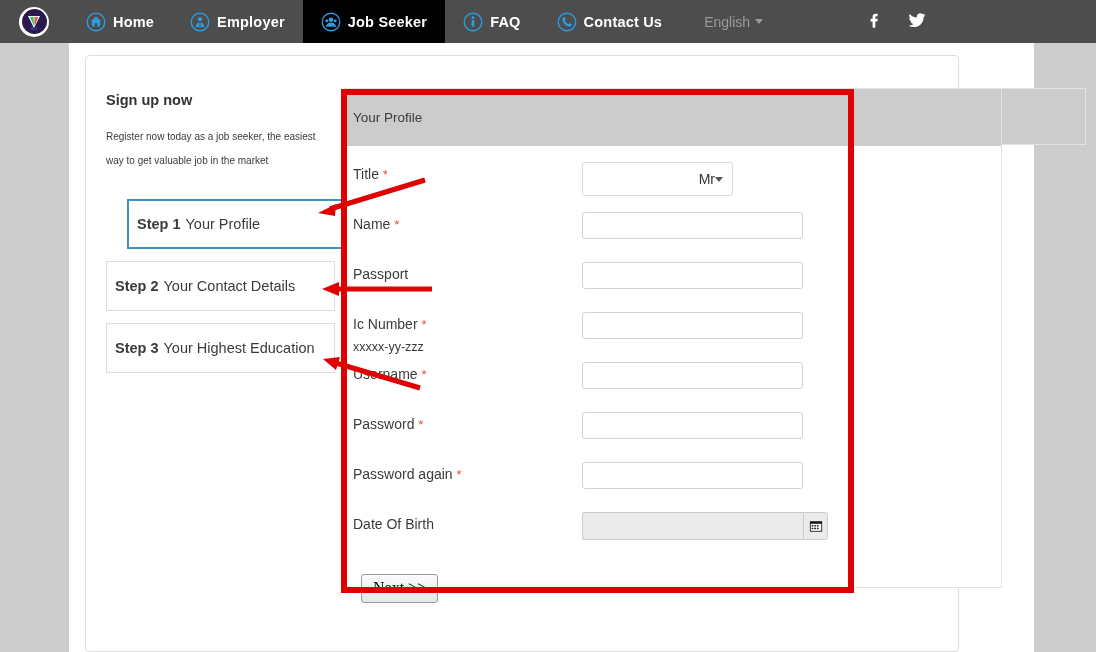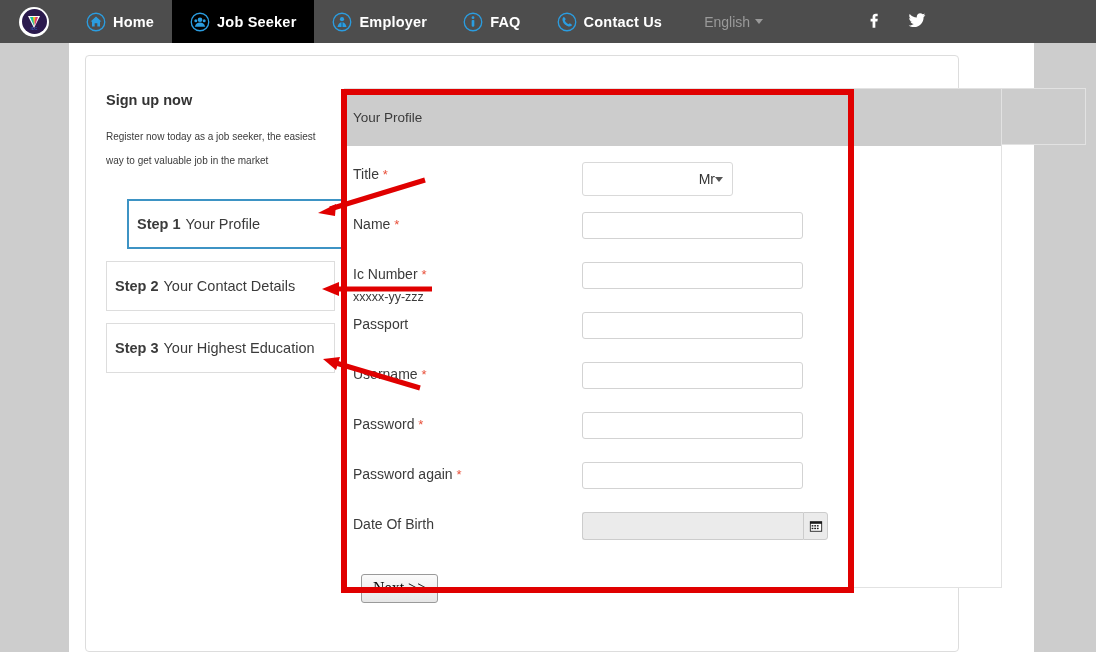--- a/index.html
+++ b/index.html
@@ -214,44 +214,44 @@
   <div class="nav-items">
 
     <div class="nav-item">
       <svg class="ic" viewBox="0 0 24 24">
         <circle cx="12" cy="12" r="10.5" fill="none" stroke="#2b9de0" stroke-width="1.6"></circle>
         <path d="M12 5.5 L18.5 11.5 L16.8 11.5 L16.8 17.5 L13.6 17.5 L13.6 13.5 L10.4 13.5 L10.4 17.5 L7.2 17.5 L7.2 11.5 L5.5 11.5 Z" fill="#2b9de0"></path>
       </svg>
       <span>Home</span>
     </div>
 
+    <div class="nav-item">
+      <svg class="ic" viewBox="0 0 24 24">
+        <circle cx="12" cy="12" r="10.5" fill="none" stroke="#2b9de0" stroke-width="1.6"></circle>
+        <circle cx="12" cy="8.6" r="2.5" fill="#2b9de0"></circle>
+        <path d="M6.6 18 C7.2 14 9.4 12.2 12 12.2 C14.6 12.2 16.8 14 17.4 18 Z" fill="#2b9de0"></path>
+        <rect x="11.2" y="12.4" width="1.6" height="5.6" fill="#0a0a0a" opacity="0.35"></rect>
+      </svg>
+      <span>Employer</span>
+    </div>
+
     <div class="nav-item active">
       <svg class="ic" viewBox="0 0 24 24">
         <circle cx="12" cy="12" r="10.5" fill="none" stroke="#2b9de0" stroke-width="1.6"></circle>
         <circle cx="12" cy="9.3" r="2.8" fill="#2b9de0"></circle>
         <path d="M5.8 17.6 C6.6 13.9 9 12.6 12 12.6 C15 12.6 17.4 13.9 18.2 17.6 Z" fill="#2b9de0"></path>
         <circle cx="7" cy="10.4" r="1.8" fill="#2b9de0"></circle>
         <circle cx="17" cy="10.4" r="1.8" fill="#2b9de0"></circle>
       </svg>
       <span>Job Seeker</span>
     </div>
 
     <div class="nav-item">
       <svg class="ic" viewBox="0 0 24 24">
         <circle cx="12" cy="12" r="10.5" fill="none" stroke="#2b9de0" stroke-width="1.6"></circle>
-        <circle cx="12" cy="8.6" r="2.5" fill="#2b9de0"></circle>
-        <path d="M6.6 18 C7.2 14 9.4 12.2 12 12.2 C14.6 12.2 16.8 14 17.4 18 Z" fill="#2b9de0"></path>
-        <rect x="11.2" y="12.4" width="1.6" height="5.6" fill="#0a0a0a" opacity="0.35"></rect>
-      </svg>
-      <span>Employer</span>
-    </div>
-
-    <div class="nav-item">
-      <svg class="ic" viewBox="0 0 24 24">
-        <circle cx="12" cy="12" r="10.5" fill="none" stroke="#2b9de0" stroke-width="1.6"></circle>
         <circle cx="12" cy="6.8" r="1.7" fill="#2b9de0"></circle>
         <rect x="10.4" y="9.6" width="3.2" height="8" rx="1" fill="#2b9de0"></rect>
       </svg>
       <span>FAQ</span>
     </div>
 
     <div class="nav-item">
       <svg class="ic" viewBox="0 0 24 24">
         <circle cx="12" cy="12" r="10.5" fill="none" stroke="#2b9de0" stroke-width="1.6"></circle>
         <path d="M8.3 5.7 C7 6.6 6.2 8.2 6.7 10.2 C7.6 14 10 16.4 13.8 17.3 C15.8 17.8 17.4 17 18.3 15.7 L15.5 13.5 L13.6 14.6 C12.2 13.8 10.2 11.8 9.4 10.4 L10.5 8.5 Z" fill="#2b9de0"></path>
@@ -336,33 +336,33 @@
           <span class="req">*</span>
         </div>
         <div class="fctrl">
           <input class="txt" type="text" value="" style="">
         </div>
       </div>
 
       
       <div class="frow">
         <div class="flabel">
+          <span>Passport</span>
+        </div>
+        <div class="fctrl">
+          <input class="txt" type="text" value="" style="">
+        </div>
+      </div>
+
+      
+      <div class="frow">
+        <div class="flabel">
           <span>Ic Number</span>
           <span class="req">*</span>
           <span class="hint">xxxxx-yy-zzz</span>
-        </div>
-        <div class="fctrl">
-          <input class="txt" type="text" value="" style="">
-        </div>
-      </div>
-
-      
-      <div class="frow">
-        <div class="flabel">
-          <span>Passport</span>
         </div>
         <div class="fctrl">
           <input class="txt" type="text" value="" style="">
         </div>
       </div>
 
       
       <div class="frow">
         <div class="flabel">
           <span>Username</span>

